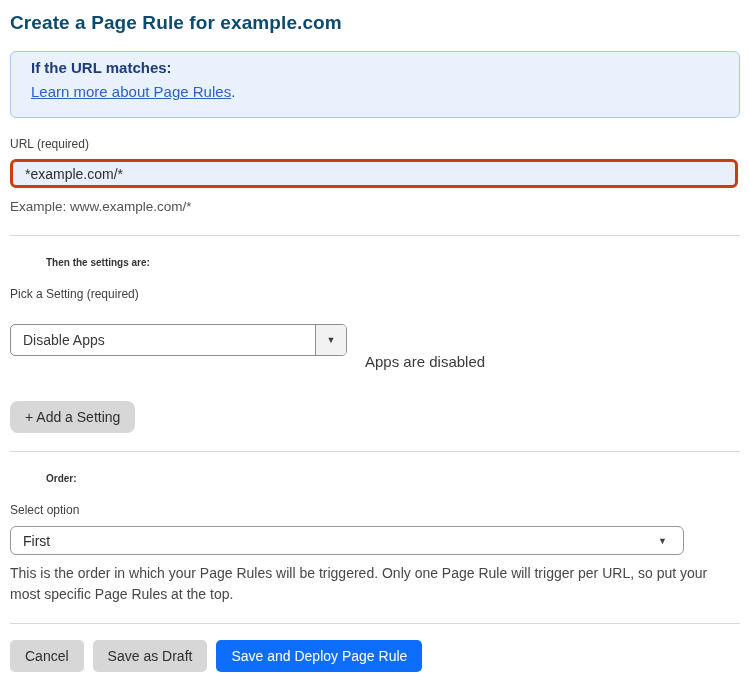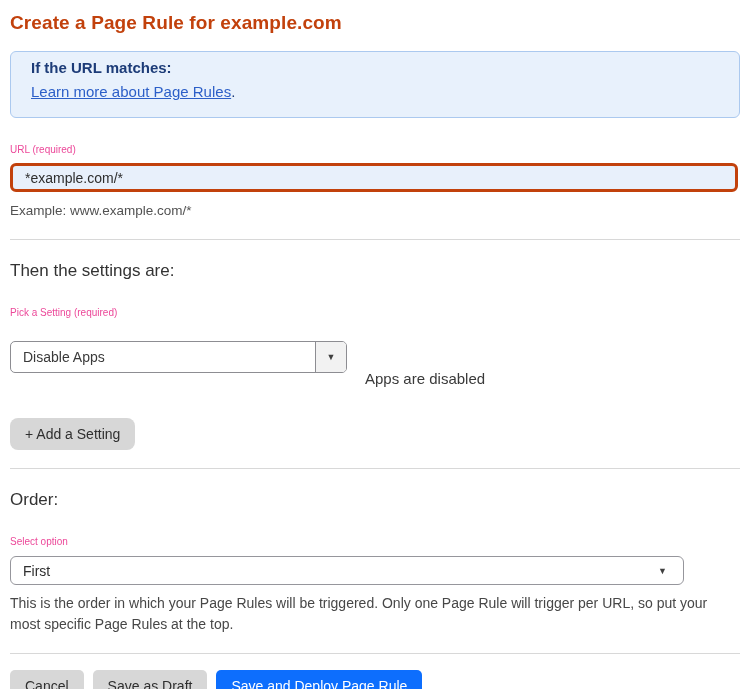--- a/index.html
+++ b/index.html
@@ -8,21 +8,21 @@
     width: 750px;
     height: 689px;
     font-family: "Liberation Sans", sans-serif;
     color: #3d3d3d;
     padding: 10px;
     overflow: hidden;
   }
   .page-title {
     font-size: 19px;
     font-weight: 700;
-    color: #c2410c;
+    color: #0c4a6e;
     margin-top: 2px;
     letter-spacing: .1px;
   }
   .info-box {
     margin-top: 17px;
     background: #e8f1fc;
     border: 1px solid #abc9ef;
     border-radius: 6px;
     padding: 4px 20px 13px 20px;
     color: #1d3c78;
@@ -30,23 +30,23 @@
     line-height: 24px;
   }
   .info-heading { font-weight: 700; }
   .info-link {
     color: #2c5fc8;
     text-decoration: underline;
     cursor: pointer;
   }
   .info-link-suffix { color: #1d3c78; }
   .field-label {
-    font-size: 10px;
-    color: #ec4899;
-    margin-top: 26px;
+    font-size: 12px;
+    color: #404040;
+    margin-top: 19px;
     margin-bottom: 8px;
   }
   .url-input {
     display: block;
     width: 728px;
     height: 29px;
     background: #e8f0fb;
     border: 3px solid #c2410c;
     border-radius: 6px;
     padding: 0 12px;
@@ -60,24 +60,25 @@
     color: #525252;
     margin-top: 8px;
     line-height: 21px;
   }
   hr.divider {
     border: none;
     border-top: 1px solid #d8d8d8;
     margin: 18px 0 0 0;
   }
   .section-heading {
-    font-size: 17px;
-    font-weight: 400;
+    font-size: 10px;
+    font-weight: 700;
     color: #333333;
     margin-top: 21px;
+    margin-left: 36px;
   }
   .setting-row {
     display: flex;
     align-items: center;
     margin-top: 7px;
   }
   .picker {
     display: flex;
     align-items: stretch;
     width: 337px;

